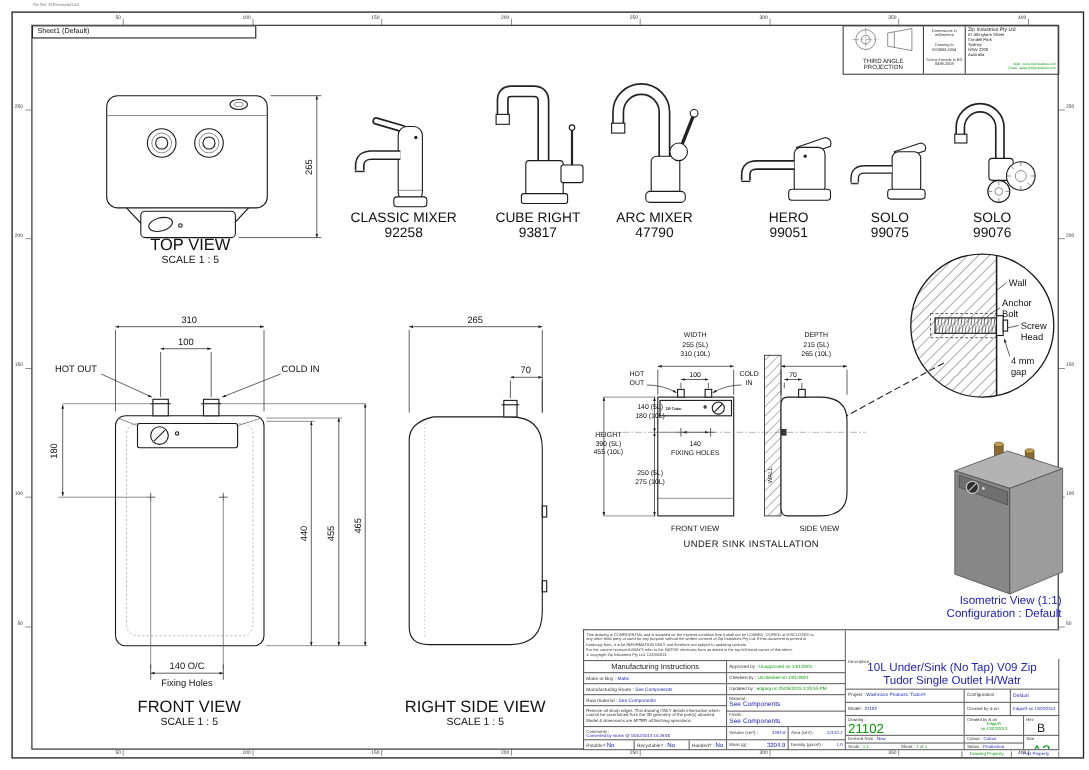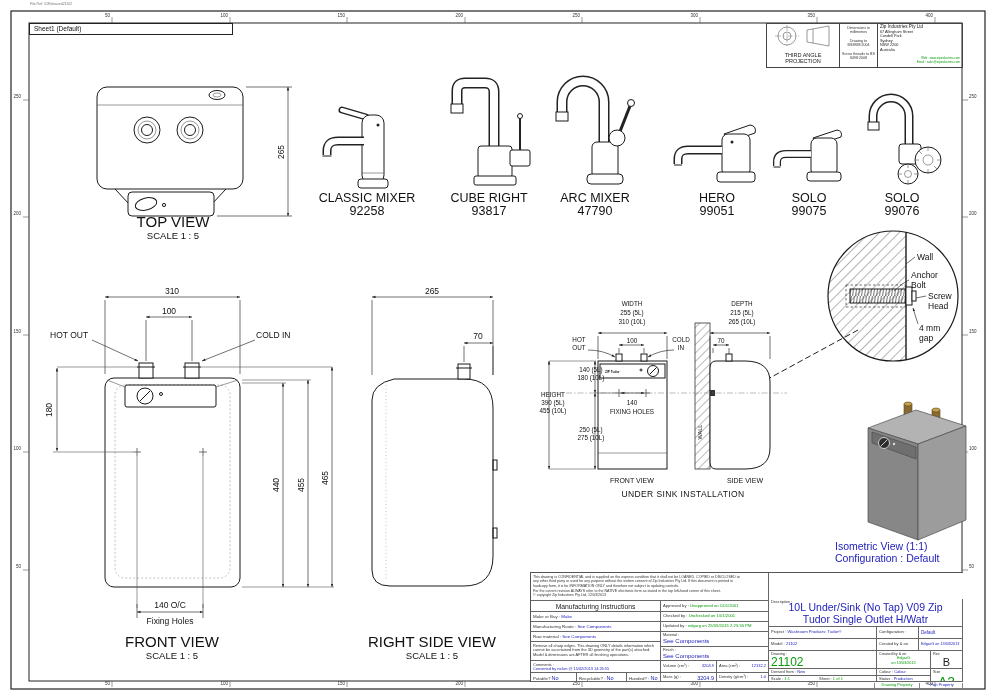--- a/index.html
+++ b/index.html
@@ -488,21 +488,21 @@
   <g stroke="#4c4c4c" stroke-width=".7">
     <polygon points="78,18 128,34 80,52 30,36" fill="#b3b3b3"></polygon>
     <polygon points="30,36 80,52 80,148 30,130" fill="#878787"></polygon>
     <polygon points="80,52 128,34 128,128 80,148" fill="#9c9c9c"></polygon>
     <polygon points="34,40 78,55 78,67 34,51" fill="#6f6f6f"></polygon>
   </g>
   <circle cx="46" cy="51" r="5.5" fill="#2e2e2e" stroke="#cfcfcf" stroke-width="1"></circle>
   <line x1="42.5" y1="54.5" x2="49.5" y2="47.5" stroke="#cfcfcf" stroke-width="1"></line>
   <circle cx="56" cy="52" r="1.2" fill="#ddd"></circle>
 </svg>
-<div class="abs" style="left:835px;top:540px;width:130px;text-align:left;color:#2222bb;font-size:10.5px;line-height:12px">
+<div class="abs" style="left:835px;top:540px;width:130px;text-align:right;color:#2222bb;font-size:10.5px;line-height:12px">
   <div>Isometric View (1:1)</div>
   <div>Configuration : Default</div>
 </div>
 
 <div class="abs" style="left:530px;top:572px;width:432px;height:109px;border-left:1px solid #555;border-top:1px solid #555;box-sizing:content-box;background:#fff">
 
   <div class="tb-c" style="left:0;top:0;width:238px;height:28px;font-size:3.6px;line-height:4.7px;color:#333;padding:1.5px 2px">
     <div>This drawing is CONFIDENTIAL and is supplied on the express condition that it shall not be LOANED, COPIED or DISCLOSED to</div>
     <div>any other third party or used for any purpose without the written consent of Zip Industries Pty Ltd. If this document is printed in</div>
     <div>hardcopy form, it is for INFORMATION ONLY and therefore not subject to updating controls.</div>

